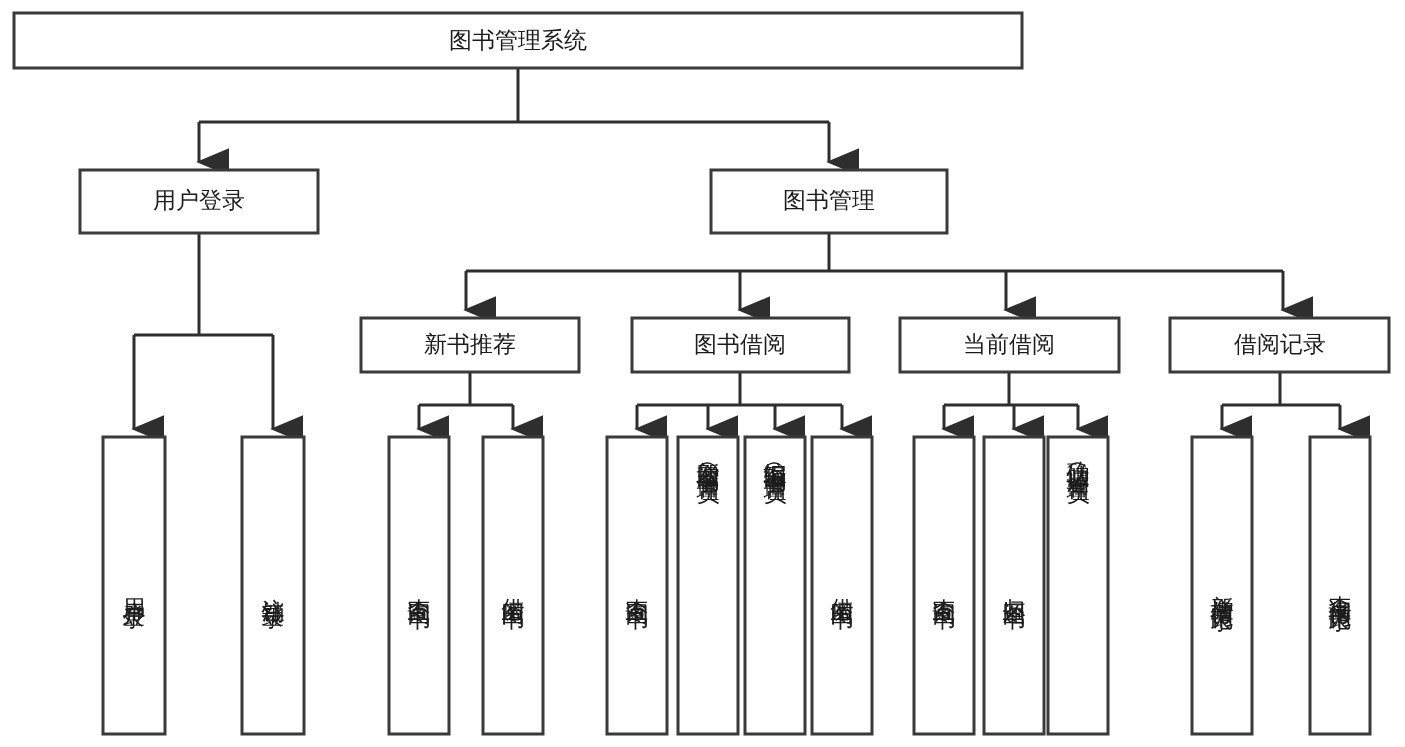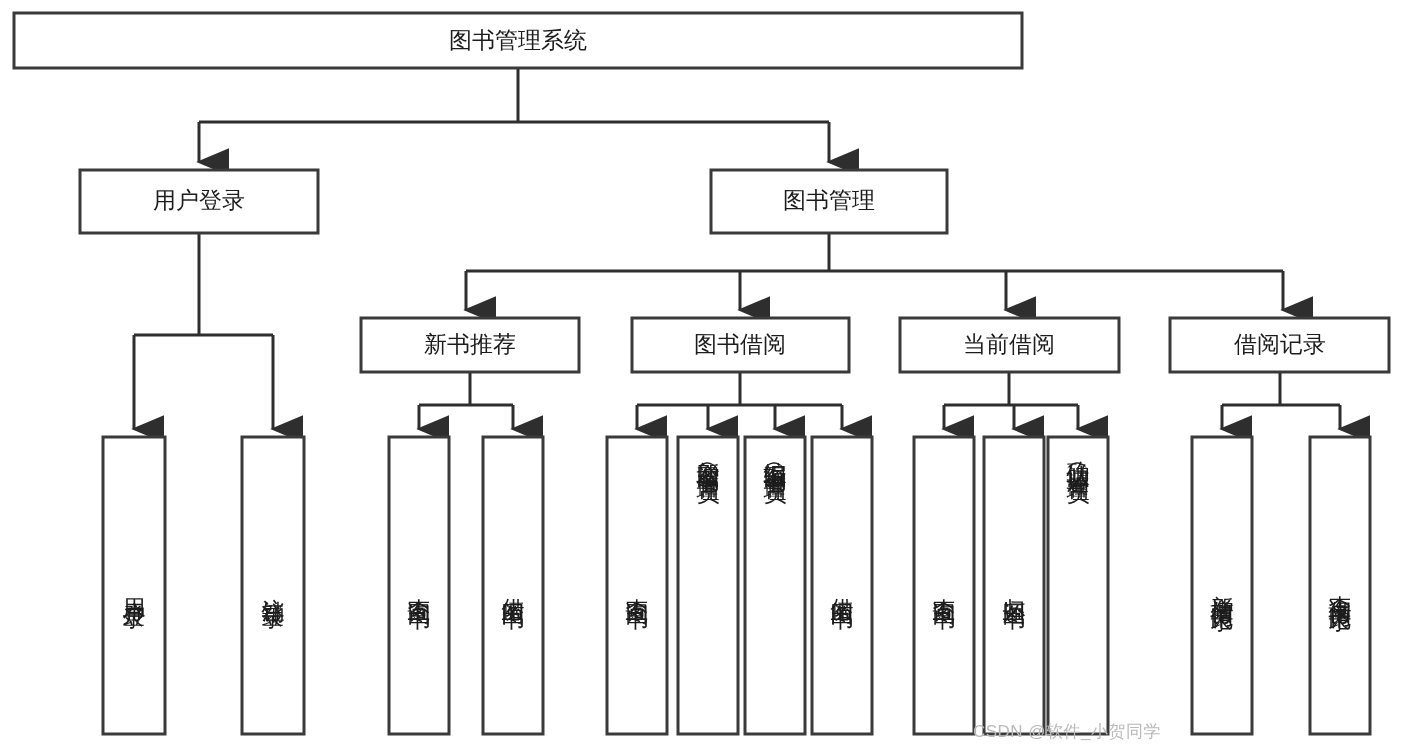--- a/index.html
+++ b/index.html
@@ -197,14 +197,13 @@
   <div class="leaf-text-wrap" style="left:1048px;top:437px;width:60px;height:297px;align-items:flex-start;">
     <span class="leaf-text" style="margin-top:6px;">确认归还（管理员）</span>
   </div>
   <div class="leaf-text-wrap" style="left:1192px;top:437px;width:60px;height:297px;">
     <span class="leaf-text">新增借阅记录</span>
   </div>
   <div class="leaf-text-wrap" style="left:1310px;top:437px;width:60px;height:297px;">
     <span class="leaf-text">查询借阅记录</span>
   </div>
 
-  <div class="watermark">CSDN @软件_小贺同学</div>
 </div>
 
 </body></html>

